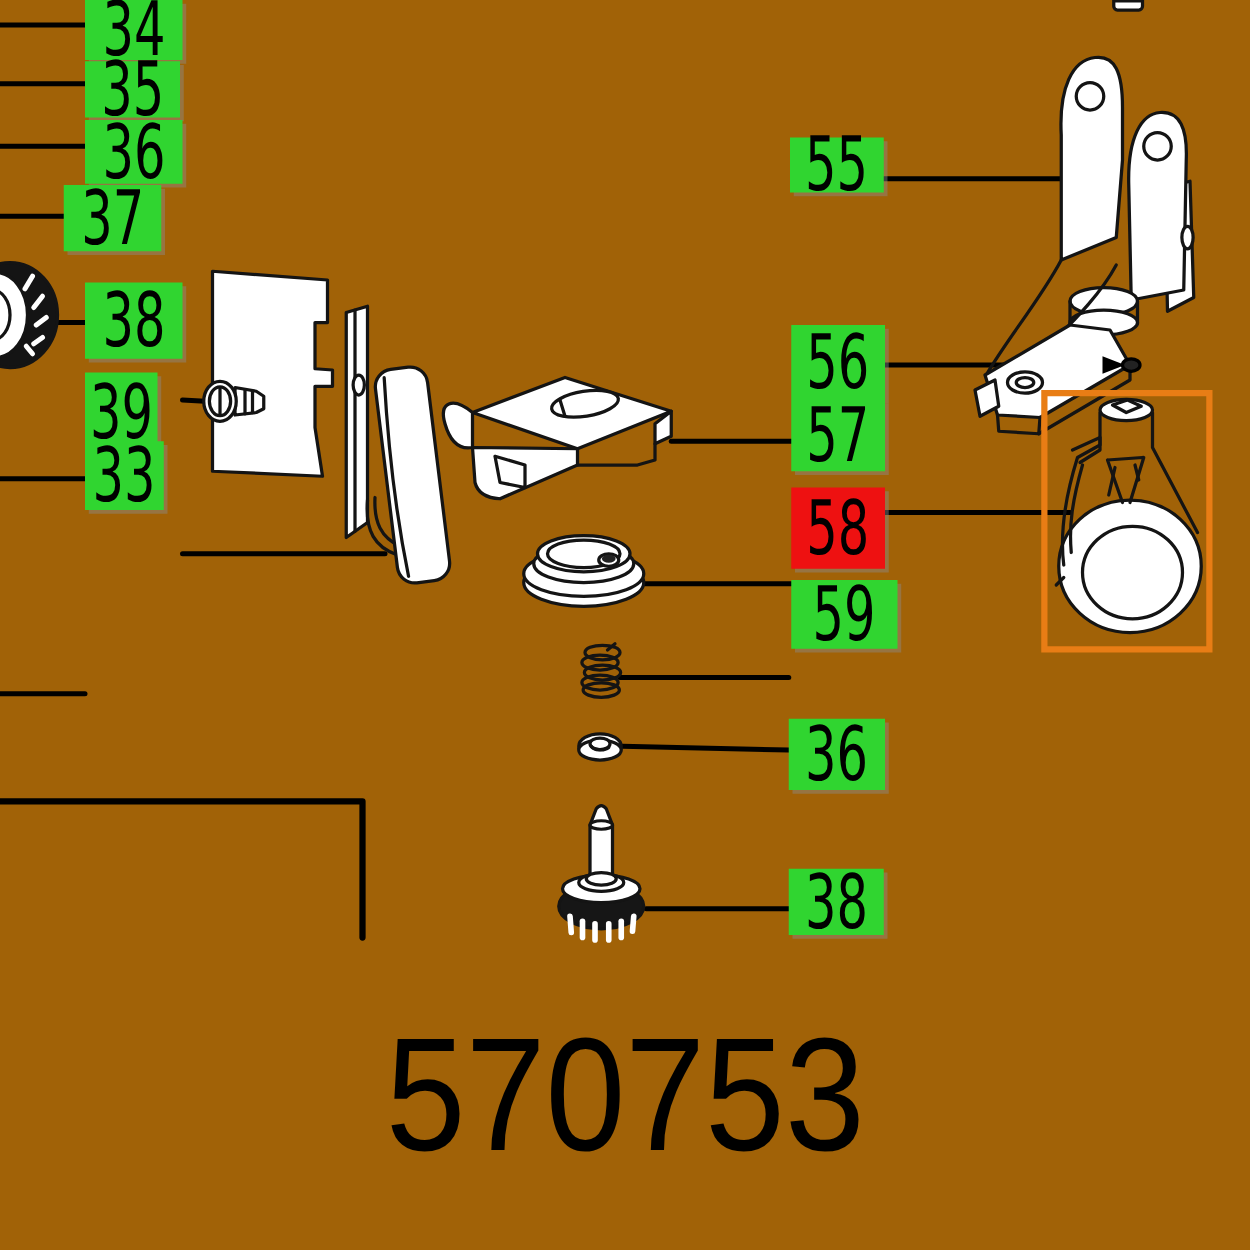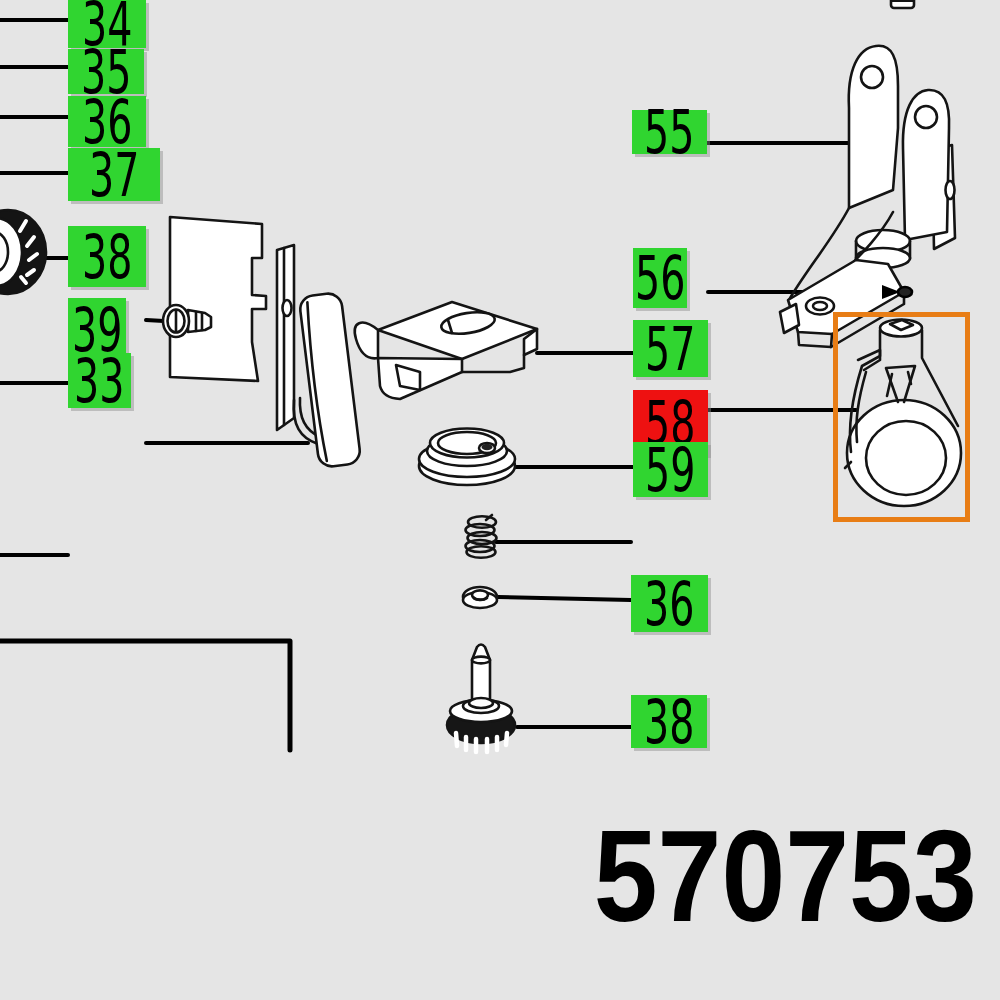--- a/index.html
+++ b/index.html
@@ -3,21 +3,21 @@
 <meta charset="utf-8">
 <style>
   :root{
     --callout-green:#30d530;
     --callout-red:#ee1111;
     --highlight-orange:#e87d15;
     --line:#000000;
   }
   *{margin:0;padding:0;box-sizing:border-box;}
   html,body{width:1000px;height:1000px;background:#ffffff;overflow:hidden;}
-  #stage{position:relative;width:1000px;height:1000px;background:#e5e5e5;
+  #stage{position:relative;width:1000px;height:1000px;background:#a16207;
          font-family:"DejaVu Sans",sans-serif;}
   #art{position:absolute;left:0;top:0;}
   .callout{
     position:absolute;
     background:var(--callout-green);
     display:flex;align-items:center;justify-content:center;
     color:#000;
     font-size:60px;
     line-height:1;
     box-shadow:3px 3px 0 rgba(140,140,140,.45);
@@ -27,23 +27,23 @@
   .callout.selected{background:var(--callout-red);}
   .highlight-box{
     position:absolute;
     left:833px;top:312px;width:137px;height:210px;
     border:5px solid var(--highlight-orange);
     background:transparent;
   }
   #footer-number{
     position:absolute;
     left:0;right:0;top:812px;
-    text-align:right;
+    text-align:center;
     font-family:"Liberation Sans","DejaVu Sans",sans-serif;
-    font-weight:bold;
+    font-weight:normal;
     font-size:129px;
     line-height:1;
     color:#000;
   }
   #footer-number > span{display:inline-block;transform:scaleX(.89);}
 </style>
 </head>
 <body>
 
 <div id="stage">
@@ -211,46 +211,46 @@
 
   <div class="callout" style="left:68px;top:0px;width:78px;height:48px">
       <span>34</span>
     </div>
   <div class="callout" style="left:68px;top:49px;width:76px;height:45px">
       <span>35</span>
     </div>
   <div class="callout" style="left:68px;top:96px;width:78px;height:51px">
       <span>36</span>
     </div>
-  <div class="callout" style="left:68px;top:148px;width:92px;height:53px">
+  <div class="callout" style="left:51px;top:148px;width:78px;height:53px">
       <span>37</span>
     </div>
   <div class="callout" style="left:68px;top:226px;width:78px;height:61px">
       <span>38</span>
     </div>
   <div class="callout" style="left:68px;top:298px;width:58px;height:64px">
       <span>39</span>
     </div>
   <div class="callout" style="left:68px;top:353px;width:63px;height:55px">
       <span>33</span>
     </div>
 
   <div class="callout" style="left:632px;top:110px;width:75px;height:44px">
       <span>55</span>
     </div>
-  <div class="callout" style="left:633px;top:248px;width:54px;height:60px">
+  <div class="callout" style="left:633px;top:260px;width:75px;height:60px">
       <span>56</span>
     </div>
   <div class="callout" style="left:633px;top:320px;width:75px;height:57px">
       <span>57</span>
     </div>
   <div class="callout selected" style="left:633px;top:390px;width:75px;height:65px">
       <span>58</span>
     </div>
-  <div class="callout" style="left:633px;top:442px;width:75px;height:55px">
+  <div class="callout" style="left:633px;top:464px;width:85px;height:55px">
       <span>59</span>
     </div>
   <div class="callout" style="left:631px;top:575px;width:77px;height:57px">
       <span>36</span>
     </div>
   <div class="callout" style="left:631px;top:695px;width:76px;height:53px">
       <span>38</span>
     </div>
 
   <div id="footer-number">

